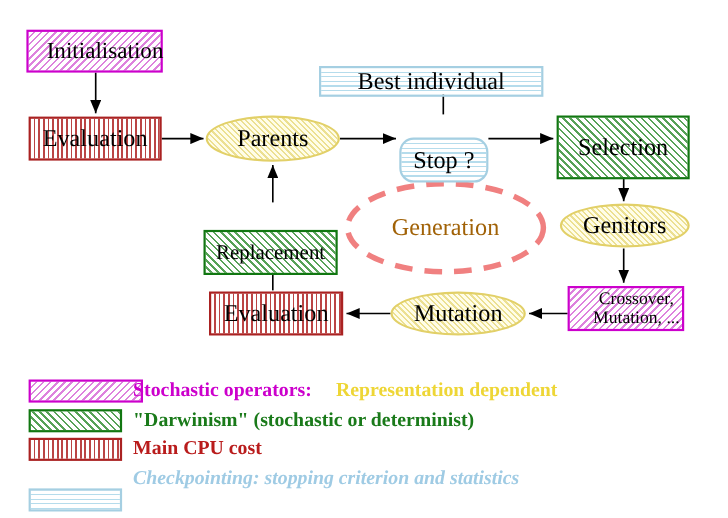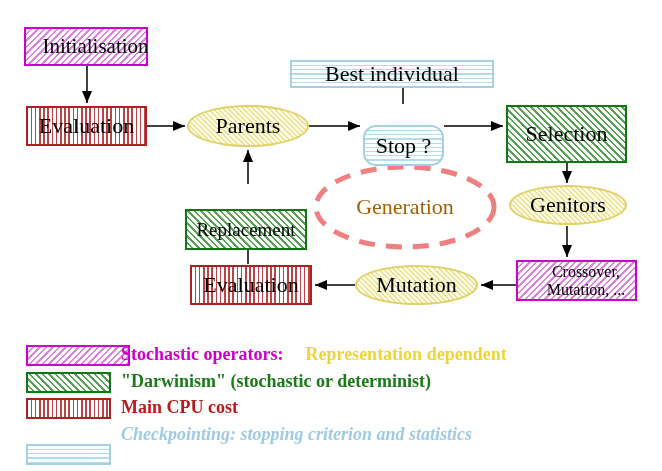--- a/index.html
+++ b/index.html
@@ -55,21 +55,21 @@
   #node-initialisation { left: 24px;  top: 27px;  width: 124px; height: 39px; font-size: 21px; }
   #node-evaluation-top { left: 26px;  top: 106px; width: 121px; height: 40px; }
   #node-parents        { left: 187px; top: 105px; width: 122px; height: 42px; }
   #node-best-individual{ left: 290px; top: 40px;  width: 204px; height: 28px; }
   #node-stop           { left: 363px; top: 105px; width: 81px;  height: 41px; border-radius: 13px; }
   #node-selection      { left: 506px; top: 105px; width: 121px; height: 58px; }
   #node-replacement    { left: 185px; top: 185px; width: 122px; height: 41px; font-size: 19px; margin-top: 24px; }
   #node-genitors       { left: 509px; top: 185px; width: 118px; height: 40px; }
   #node-evaluation-bot { left: 190px; top: 265px; width: 122px; height: 40px; }
   #node-offspring      { left: 355px; top: 265px; width: 123px; height: 40px; }
-  #node-crossover      { left: 516px; top: 260px; width: 121px; height: 41px;
+  #node-crossover      { left: 516px; top: 260px; width: 106px; height: 41px;
                          flex-direction: column; font-size: 16px; line-height: 18px; }
   #node-generation-label {
     left: 315px; top: 167px; width: 180px; height: 80px;
     color: #a16207; background: transparent; border: none;
   }
   .legend-swatch {
     position: absolute;
     left: 26px;
     width: 81px;
     height: 17px;

